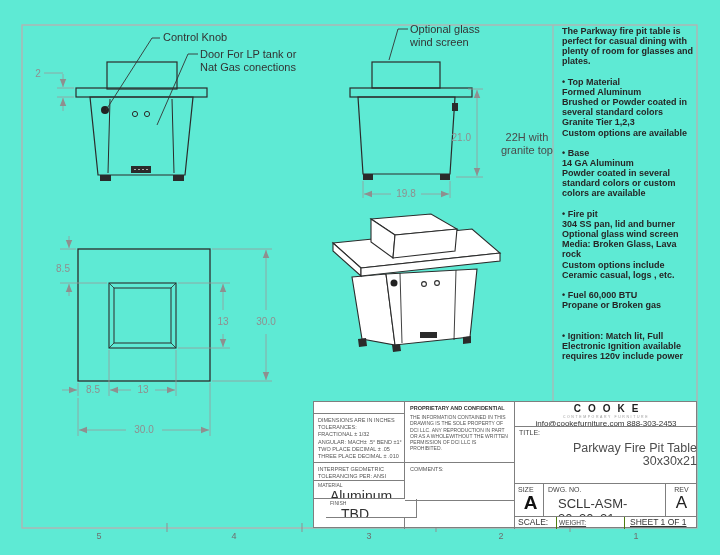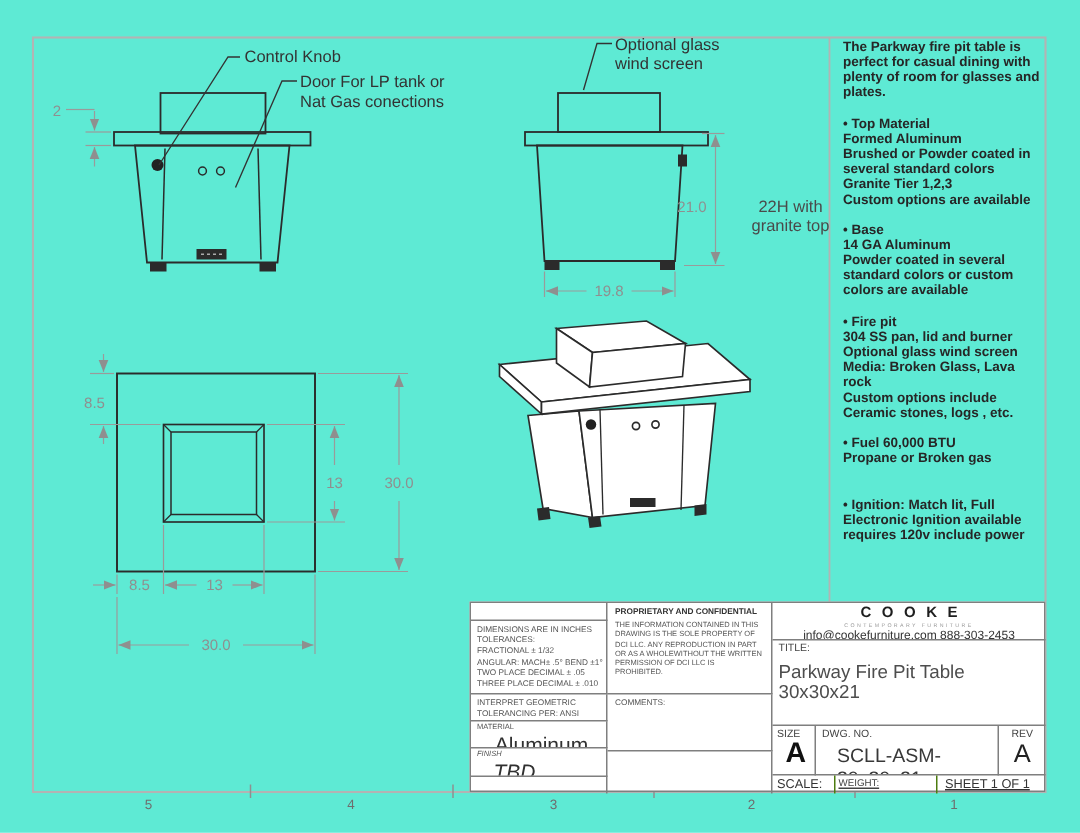--- a/index.html
+++ b/index.html
@@ -23,21 +23,21 @@
   .bb{border-bottom:1px solid #7f7f7f;} .br{border-right:1px solid #7f7f7f;} .bl{border-left:1px solid #4d7c0f;text-decoration:underline;}
   .t55{font-size:5.5px;line-height:7.2px;color:#555;}
   .t50{font-size:5px;line-height:6.2px;color:#555;}
   .lbl{font-size:5px;color:#555;}
   .lbl7{font-size:7px;color:#444;}
   .val{font-size:14px;color:#303030;text-align:center;}
   .logo{font-size:10px;letter-spacing:7px;color:#1e1e1e;line-height:12px;text-align:center;padding-left:7px;font-weight:bold;}
   .tagline{font-size:3.5px;letter-spacing:1.6px;color:#999;line-height:4px;text-align:center;}
   .contact{font-size:8px;color:#333;line-height:9px;text-align:center;}
   .title-lines{margin-top:6px;}
-  .title-lines .t-line{font-size:12.5px;color:#4d4d4d;line-height:13px;text-align:left;}
+  .title-lines .t-line{font-size:12.5px;color:#4d4d4d;line-height:13px;text-align:right;}
   .bigA{font-size:19px;font-weight:bold;color:#111;text-align:center;line-height:20px;}
   .revA{font-size:17px;color:#222;text-align:center;line-height:20px;}
   .dwgno{font-size:13px;color:#383838;padding-left:10px;margin-top:3px;}
   .srow{font-size:8.5px;color:#333;line-height:11px;}
   .wrow{font-size:6.5px;color:#444;line-height:11px;}
 
   
   .ruler-num{position:absolute;top:531px;width:12px;text-align:center;font-size:9px;color:#6e6e6e;}
 </style>
 </head>
@@ -214,21 +214,21 @@
       <div class="desc-line">Powder coated in several</div>
       <div class="desc-line">standard colors or custom</div>
       <div class="desc-line">colors are available</div>
       <div class="desc-line"></div>
       <div class="desc-line">• Fire pit</div>
       <div class="desc-line">304 SS pan, lid and burner</div>
       <div class="desc-line">Optional glass wind screen</div>
       <div class="desc-line">Media: Broken Glass, Lava</div>
       <div class="desc-line">rock</div>
       <div class="desc-line">Custom options include</div>
-      <div class="desc-line">Ceramic stones, logs , etc.</div>
+      <div class="desc-line">Ceramic casual, logs , etc.</div>
       <div class="desc-line"></div>
       <div class="desc-line">• Fuel 60,000 BTU</div>
       <div class="desc-line">Propane or Broken gas</div>
       <div class="desc-line"></div>
       <div class="desc-line"></div>
       <div class="desc-line">• Ignition: Match lit, Full</div>
       <div class="desc-line">Electronic Ignition available</div>
       <div class="desc-line">requires 120v include power</div>
     </div>
 
@@ -246,21 +246,21 @@
         <div class="tol-line">THREE PLACE DECIMAL  ± .010</div>
       </div>
     <div class="cell bb br t55" style="left:0;top:61px;width:91px;height:18px;padding:3px 0 0 4px;">
         <div class="tol-line">INTERPRET GEOMETRIC</div>
         <div class="tol-line">TOLERANCING PER: ANSI</div>
       </div>
     <div class="cell bb br" style="left:0;top:79px;width:91px;height:18px;padding:1px 0 0 4px;">
       <div class="lbl">MATERIAL</div>
       <div class="val">Aluminum</div>
     </div>
-    <div class="cell bb br" style="left:0;top:97px;width:91px;height:19px;padding:1px 0 4px 4px;font-style:italic;">
+    <div class="cell bb br" style="left:12px;top:97px;width:91px;height:19px;padding:1px 0 4px 4px;">
       <div class="lbl">FINISH</div>
       <div class="val" style="width:50px;">TBD</div>
     </div>
     <div class="cell br" style="left:0;top:116px;width:91px;height:11px;text-align:center;padding-top:3px;">
       
     </div>
 
     <div class="cell bb br" style="left:91px;top:0;width:110px;height:61px;padding:3px 5px 0 5px;">
       <div class="t55" style="font-weight:bold;color:#333;margin-bottom:2px;">PROPRIETARY AND CONFIDENTIAL</div>
       <div class="t50">THE INFORMATION CONTAINED IN THIS DRAWING IS THE SOLE PROPERTY OF DCI LLC.  ANY REPRODUCTION IN PART OR AS A WHOLEWITHOUT THE WRITTEN PERMISSION OF DCI LLC IS PROHIBITED.</div>

